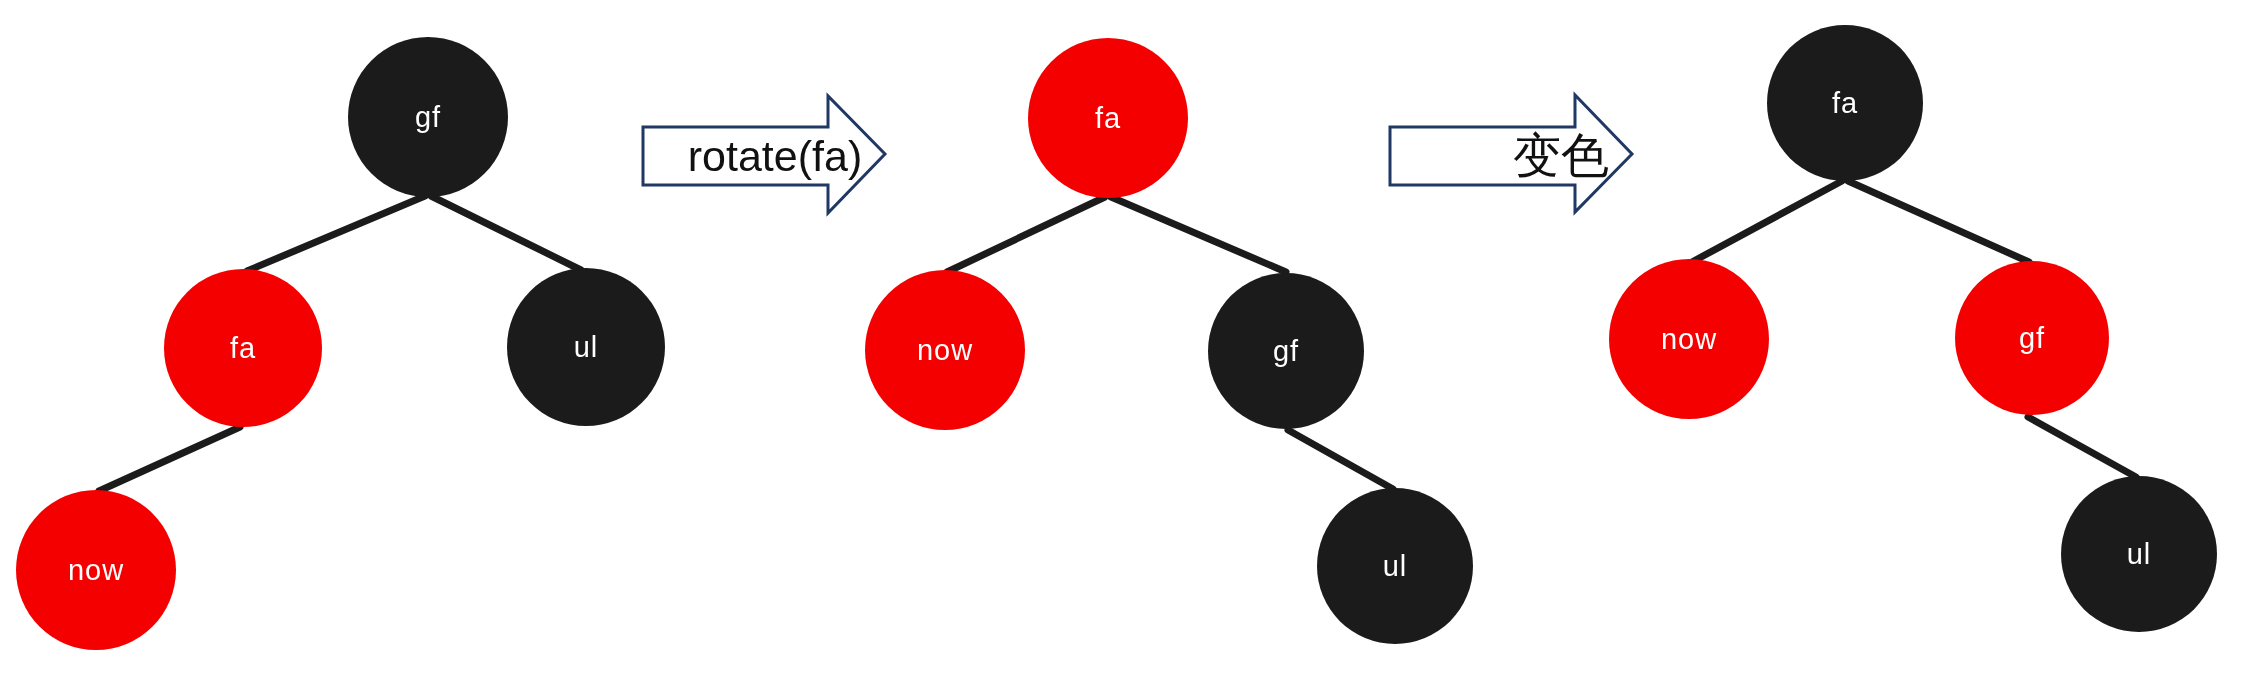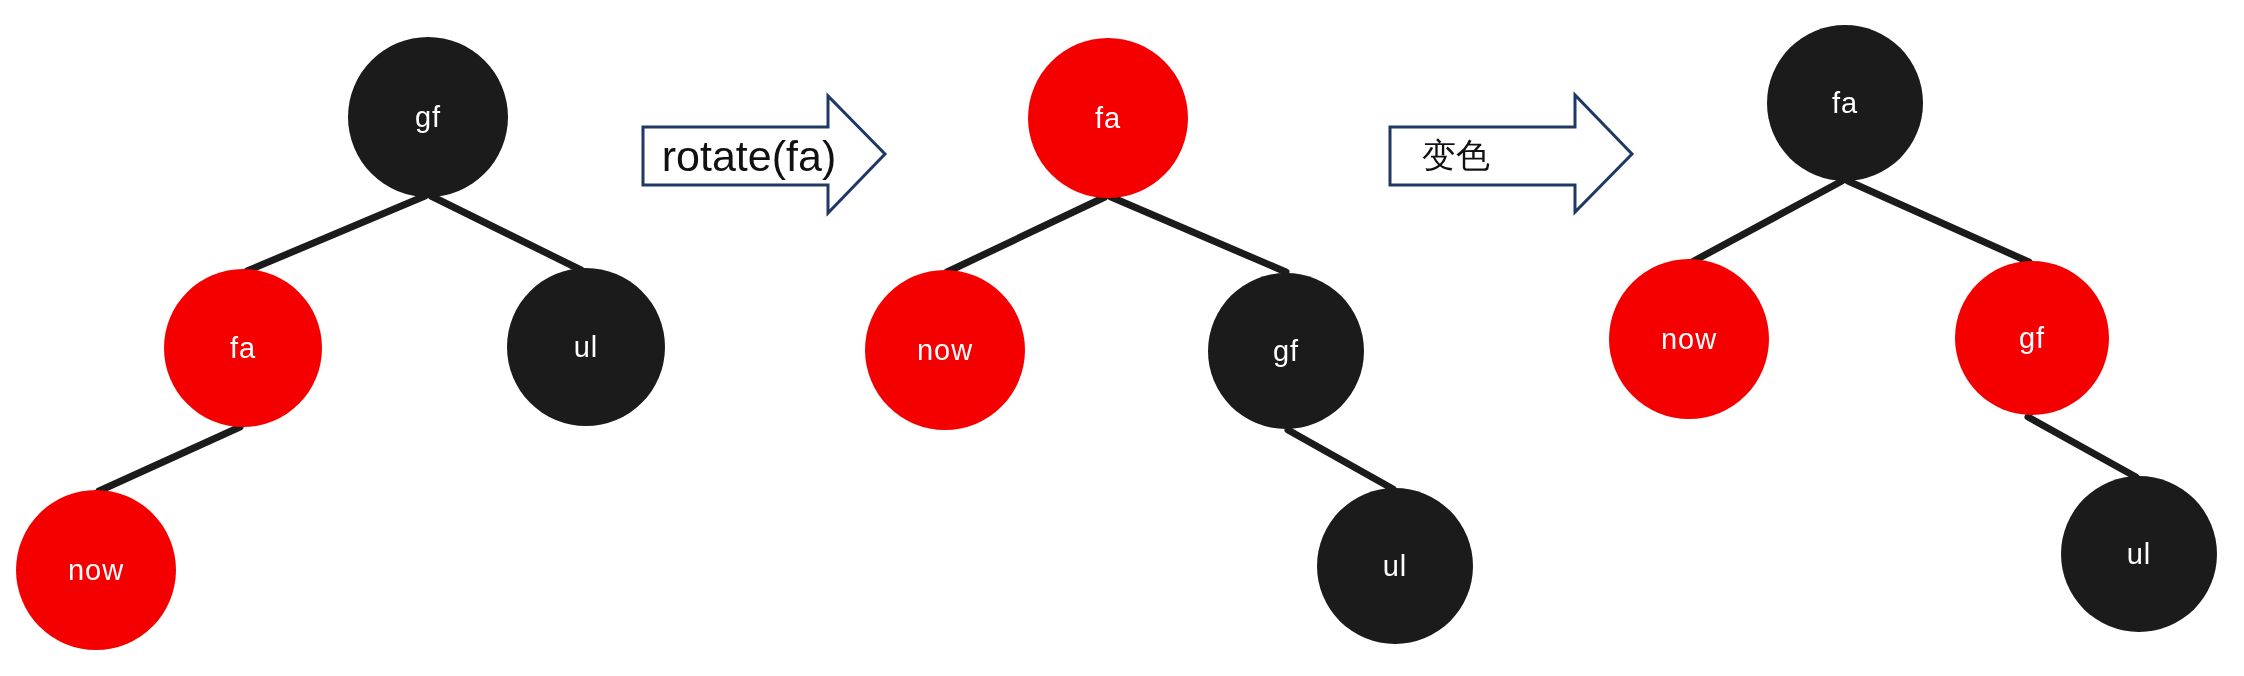--- a/index.html
+++ b/index.html
@@ -48,20 +48,21 @@
   .node.black { background: var(--black, #1b1b1b); }
   .arrow-label {
     position: absolute;
     height: 58px;
     display: flex;
     align-items: center;
     justify-content: center;
     color: #111111;
     font-size: 43px;
     white-space: nowrap;
+    padding-left: 26px;
   }
 </style>
 </head>
 <body>
 
 <div class="canvas">
 
   <svg class="layer" viewBox="0 0 2244 676">
 
     <line class="edge" x1="425" y1="196" x2="247" y2="271"></line>
@@ -74,21 +75,21 @@
 
     <line class="edge" x1="1842" y1="181" x2="1692" y2="262"></line>
     <line class="edge" x1="1848" y1="181" x2="2029" y2="262"></line>
     <line class="edge" x1="2028" y1="417" x2="2136" y2="477"></line>
 
     <polygon class="block-arrow" points="643,127 828,127 828,96 885,154 828,213 828,185 643,185"></polygon>
     <polygon class="block-arrow" points="1390,127 1575,127 1575,95 1632,154 1575,212 1575,185 1390,185"></polygon>
   </svg>
 
   <div class="arrow-label" style="left:643px; top:127px; width:212px;">rotate(fa)</div>
-  <div class="arrow-label" style="left:1360px; top:127px; width:192px; font-size:34px;">变色</div>
+  <div class="arrow-label" style="left:1439px; top:127px; width:192px; font-size:48px;">变色</div>
 
   <div class="node black" style="left:348px; top:37px;  width:160px; height:160px;">
     <span>gf</span>
   </div>
   <div class="node red" style="left:164px; top:269px; width:158px; height:158px;">
     <span>fa</span>
   </div>
   <div class="node black" style="left:507px; top:268px; width:158px; height:158px;">
     <span>ul</span>
   </div>

